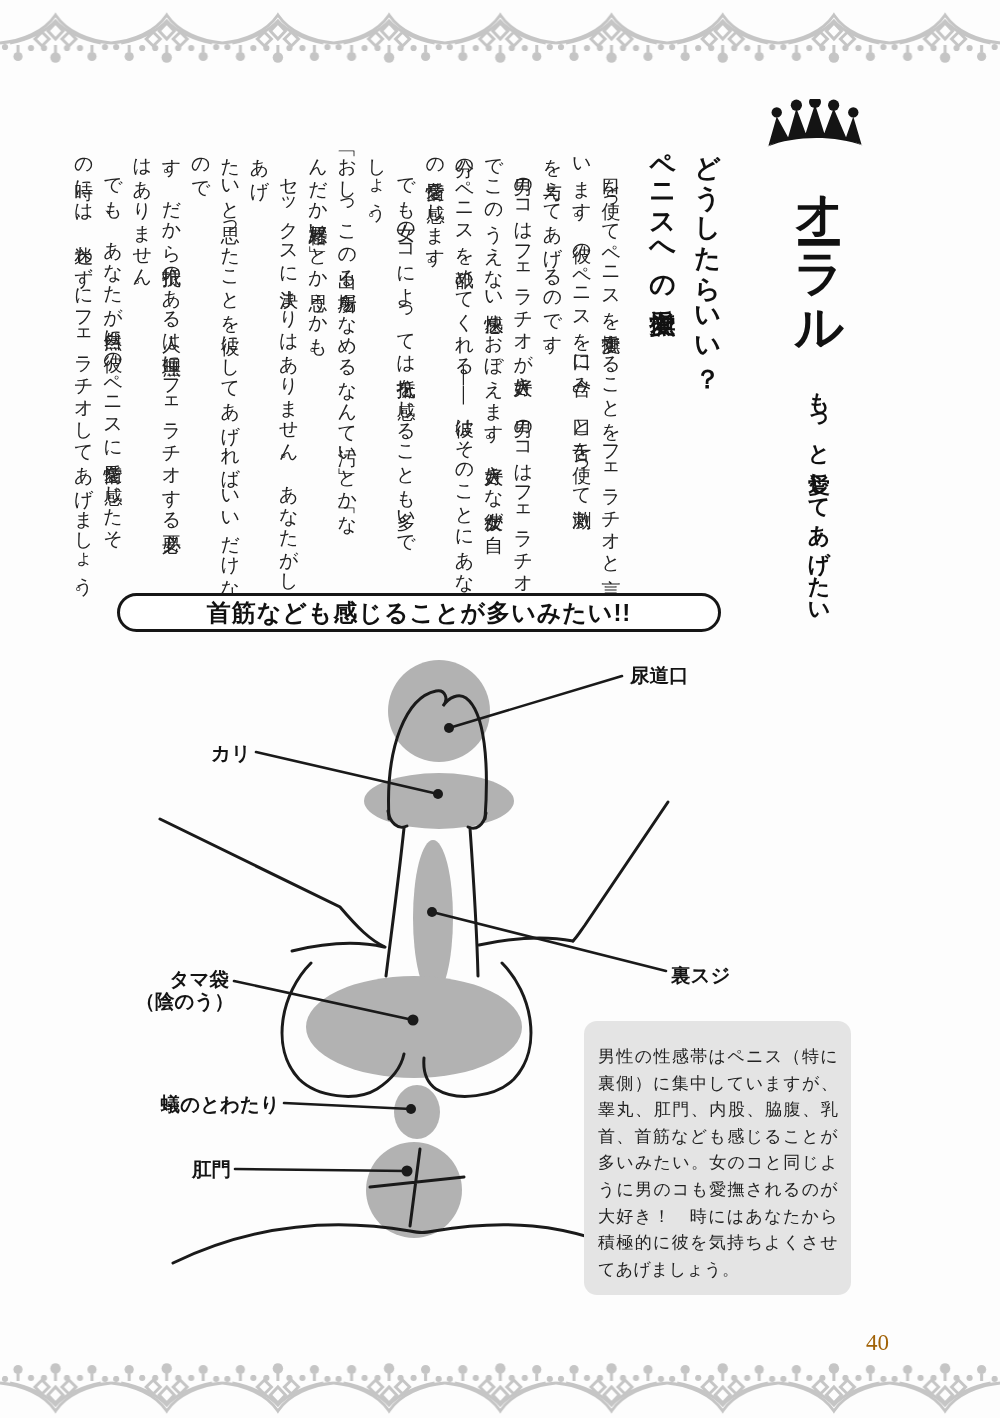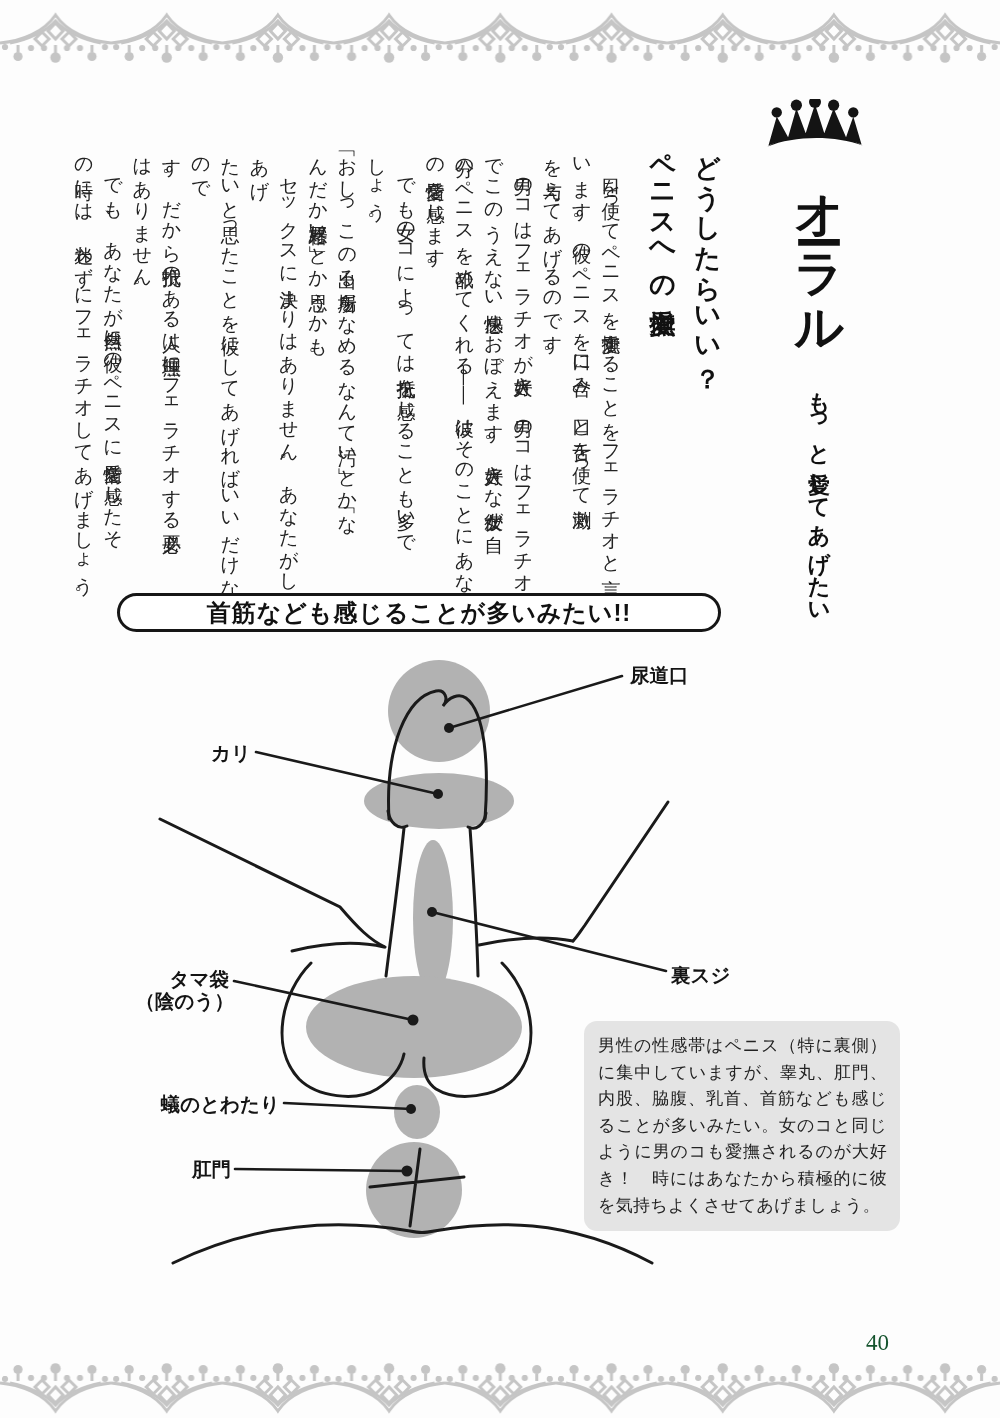--- a/index.html
+++ b/index.html
@@ -16,25 +16,25 @@
   #page-subtitle{position:absolute;top:377px;right:166px;
     font-family:"Liberation Serif",serif;font-weight:bold;
     font-size:22px;letter-spacing:1px;color:#111;}
   #crown{position:absolute;left:763px;top:99px;width:104px;height:60px;}
   #diagram-header{position:absolute;left:117px;top:593px;width:604px;height:39px;
     border:3px solid #161616;border-radius:21px;box-sizing:border-box;
     display:flex;align-items:center;justify-content:center;
     font-size:24px;font-weight:bold;letter-spacing:1px;color:#111;background:#fff;}
   #diagram{position:absolute;left:0;top:636px;width:1000px;height:714px;}
   #diagram text{font-family:"Liberation Sans",sans-serif;font-weight:bold;font-size:19.5px;fill:#141414;}
-  #note-box{position:absolute;left:584px;top:1021px;width:316px;box-sizing:border-box;
-    background:#e4e4e4;border-radius:13px;padding:12px 13px 12px 14px;
+  #note-box{position:absolute;left:584px;top:1021px;width:267px;box-sizing:border-box;
+    background:#e4e4e4;border-radius:13px;padding:23px 13px 12px 14px;
     font-size:17px;line-height:26.6px;letter-spacing:0.3px;color:#222;text-align:justify;}
   #page-number{position:absolute;left:866px;top:1330px;
-    font-family:"Liberation Serif",serif;font-size:23px;color:#14532d;}
+    font-family:"Liberation Serif",serif;font-size:23px;color:#a16207;}
   .lace{position:absolute;left:0;width:1000px;height:52px;}
   #lace-top{top:12px;}
   #lace-bottom{top:1362px;transform:scaleY(-1);}
   .shade{fill:#b2b2b2;}
   .ink{stroke:#1a1a1a;fill:none;stroke-width:3;stroke-linecap:round;}
   .leader{stroke:#1a1a1a;fill:none;stroke-width:2.6;stroke-linecap:round;}
   .dot{fill:#1a1a1a;}
 </style>
 </head>
 <body>

